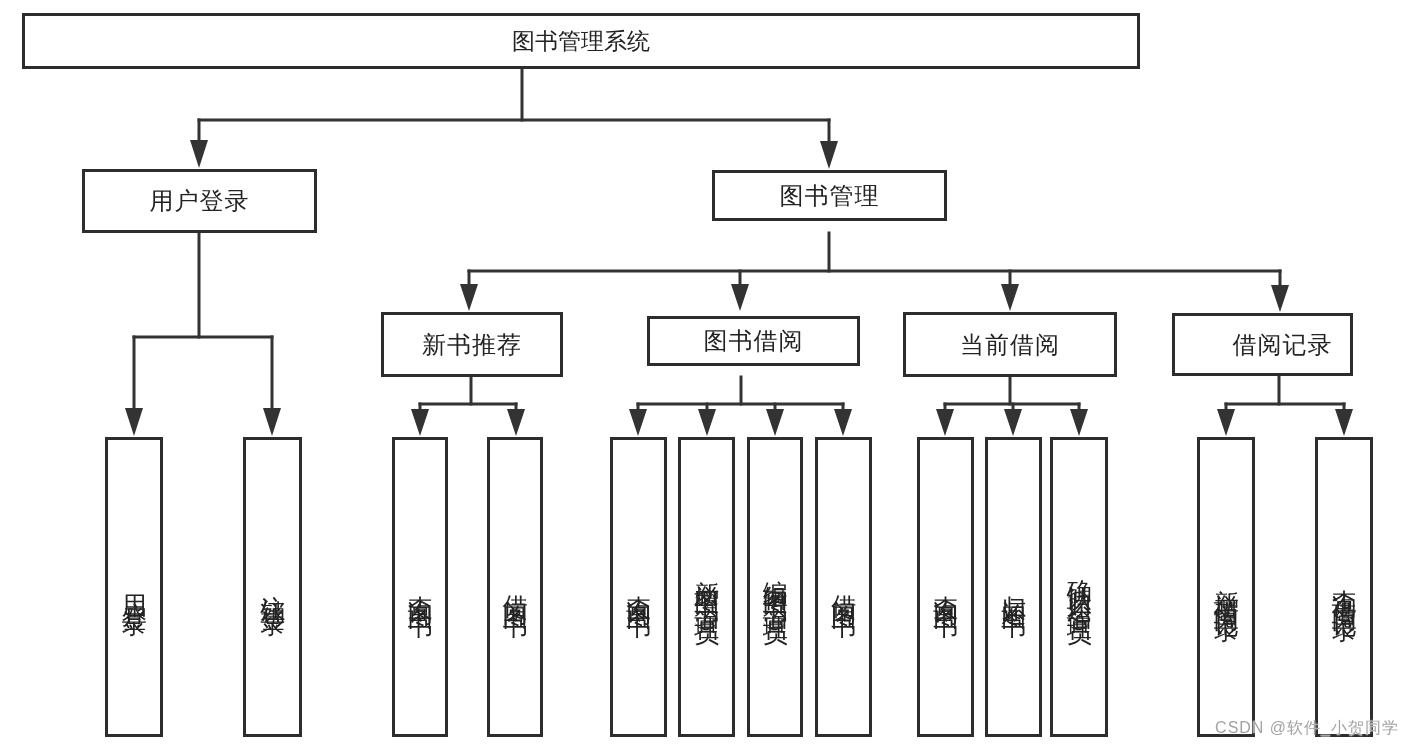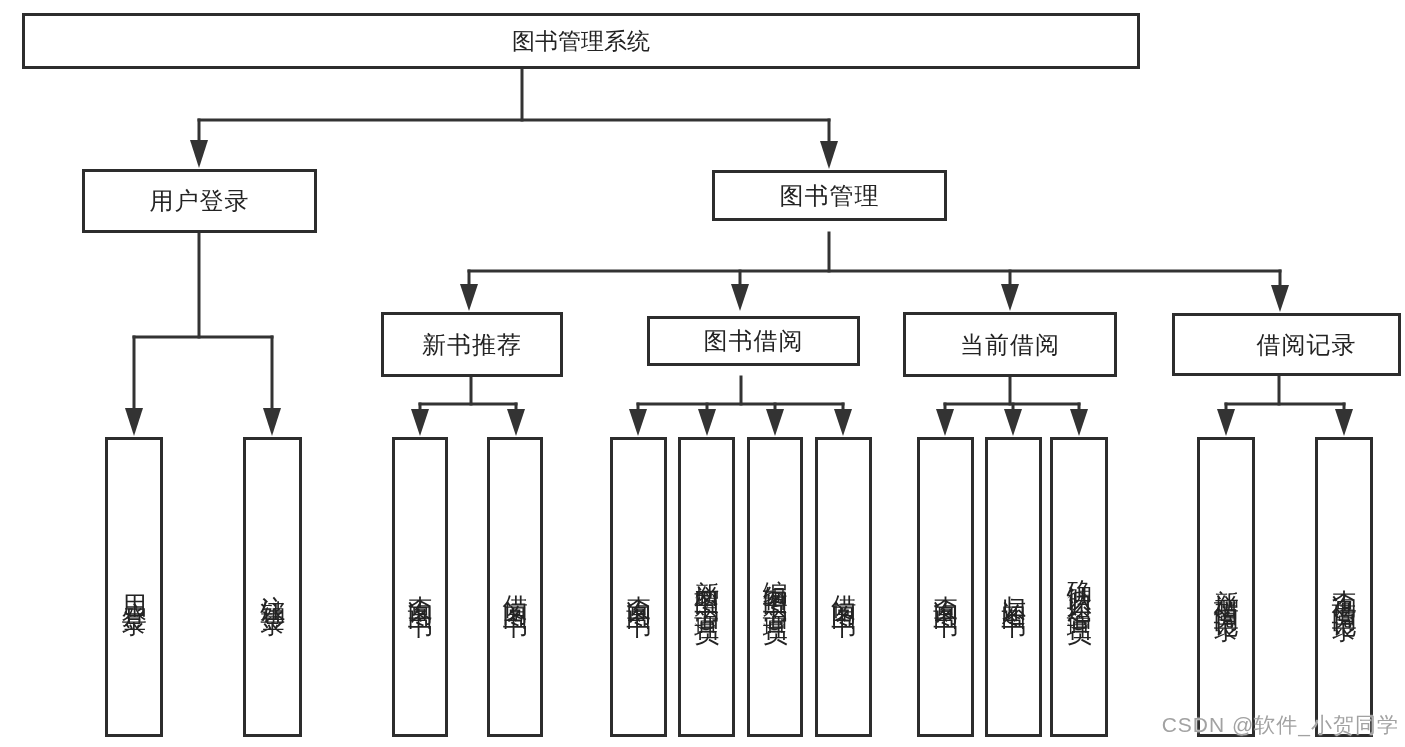--- a/index.html
+++ b/index.html
@@ -36,21 +36,21 @@
     text-orientation: mixed;
     font-size: 25px;
     letter-spacing: 6px;
     line-height: 1.1;
     padding: 4px 0;
   }
   .watermark {
     position: absolute;
     right: 6px;
     bottom: 8px;
-    font-size: 21px;
+    font-size: 16px;
     color: #a2a2a2;
     text-shadow: 0 0 2px #ffffff, 0 0 1px #ffffff;
     letter-spacing: 1px;
     white-space: nowrap;
     z-index: 5;
   }
 </style>
 </head>
 <body>
 
@@ -123,21 +123,21 @@
   </svg>
 
   <div class="node root" style="left:22px; top:13px; width:1118px; height:56px;">图书管理系统</div>
 
   <div class="node hbox" style="left:82px; top:169px; width:235px; height:64px;">用户登录</div>
   <div class="node hbox" style="left:712px; top:170px; width:235px; height:51px;">图书管理</div>
 
   <div class="node hbox" style="left:381px; top:312px; width:182px; height:65px;">新书推荐</div>
   <div class="node hbox" style="left:635px; top:316px; width:213px; height:50px;margin-left:12px;">图书借阅</div>
   <div class="node hbox" style="left:903px; top:312px; width:214px; height:65px;">当前借阅</div>
-  <div class="node hbox" style="left:1172px; top:313px; width:229px; height:63px;padding-left:40px;">借阅记录</div>
+  <div class="node hbox" style="left:1172px; top:313px; width:181px; height:63px;padding-left:40px;">借阅记录</div>
 
   <div class="node leaf" style="left:105px; width:58px;">用户登录</div>
   <div class="node leaf" style="left:243px; width:59px;">注销登录</div>
 
   <div class="node leaf" style="left:392px; width:56px;">查询图书</div>
   <div class="node leaf" style="left:487px; width:56px;">借阅图书</div>
 
   <div class="node leaf" style="left:610px; width:57px;">查询图书</div>
   <div class="node leaf" style="left:678px; width:57px;">新增图书（管理员）</div>
   <div class="node leaf" style="left:747px; width:56px;">编辑图书（管理员）</div>

